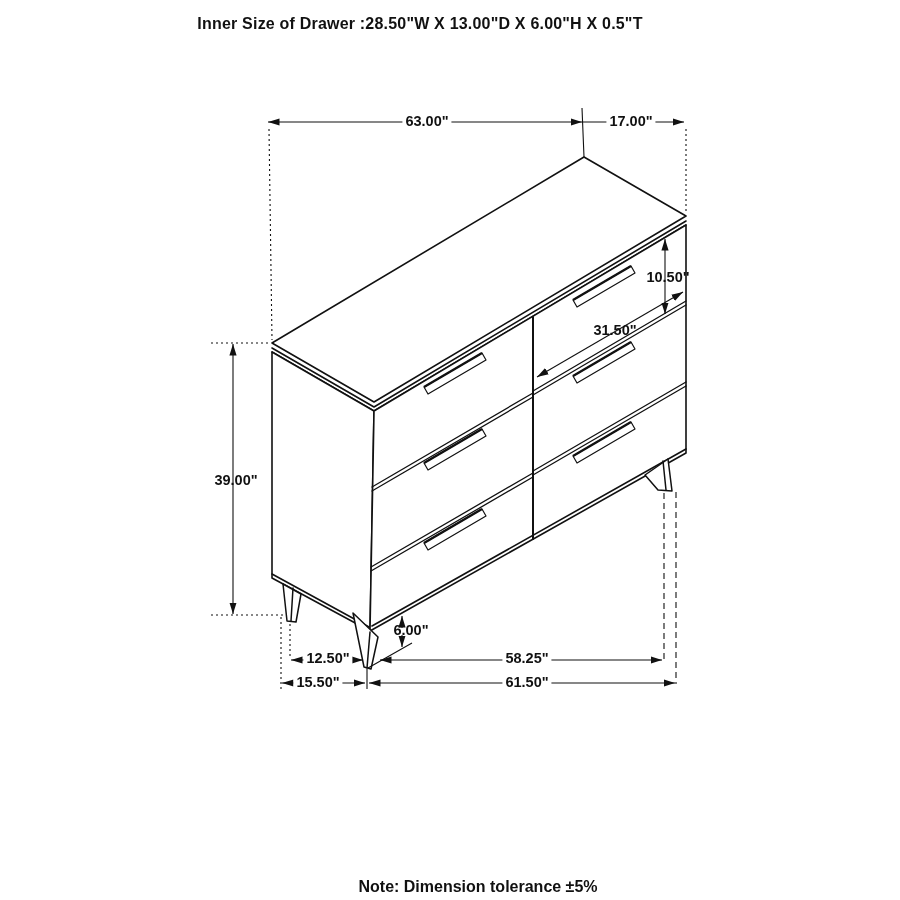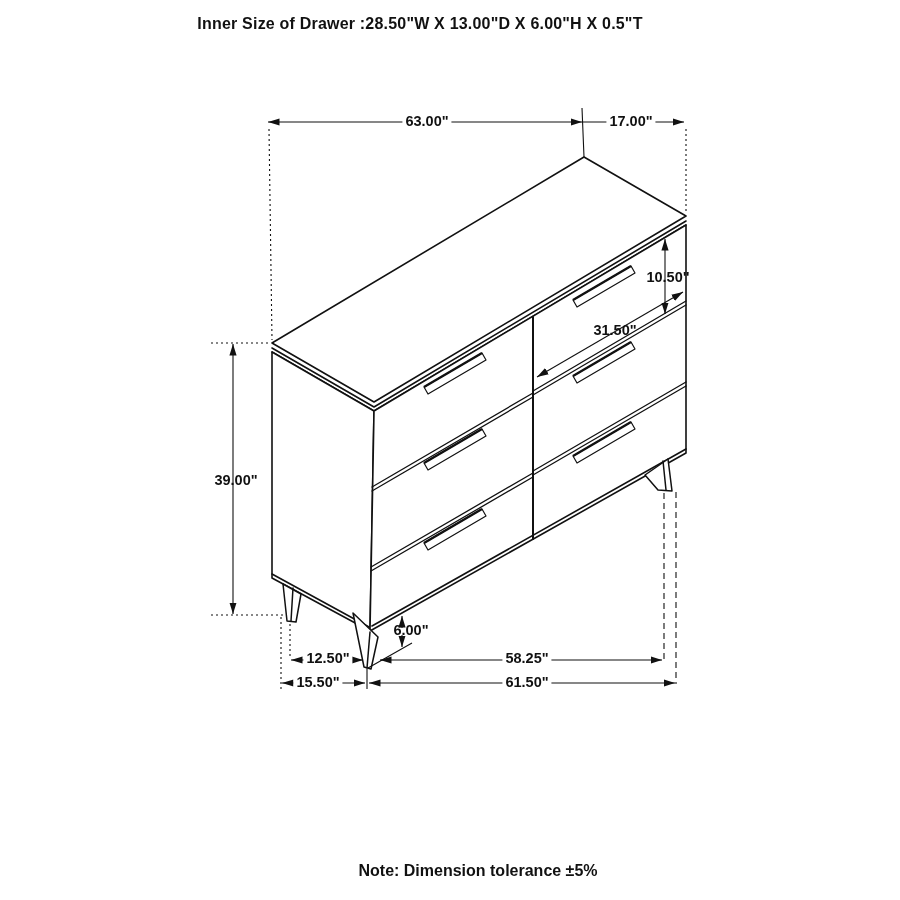--- a/index.html
+++ b/index.html
@@ -8,21 +8,21 @@
     font-family:"Liberation Sans","DejaVu Sans",sans-serif;color:#111;
   }
   #stage{position:absolute;left:0;top:0;width:900px;height:900px;}
   svg{position:absolute;left:0;top:0;}
   .title-text{
     position:absolute;transform:translate(-50%,-50%);
     font-size:16px;font-weight:bold;white-space:nowrap;letter-spacing:.2px;
   }
   .note-text{
     position:absolute;transform:translate(-50%,-50%);
-    font-size:16px;font-weight:bold;white-space:nowrap;
+    font-size:16px;font-weight:bold;white-space:nowrap;margin-top:16px;
   }
   .dim-label{
     position:absolute;transform:translate(-50%,-50%);
     font-size:14.5px;font-weight:bold;white-space:nowrap;line-height:1.05;
   }
   .dim-label.bg{background:#ffffff;padding:0 3px;}
 </style>
 </head>
 <body>
 

